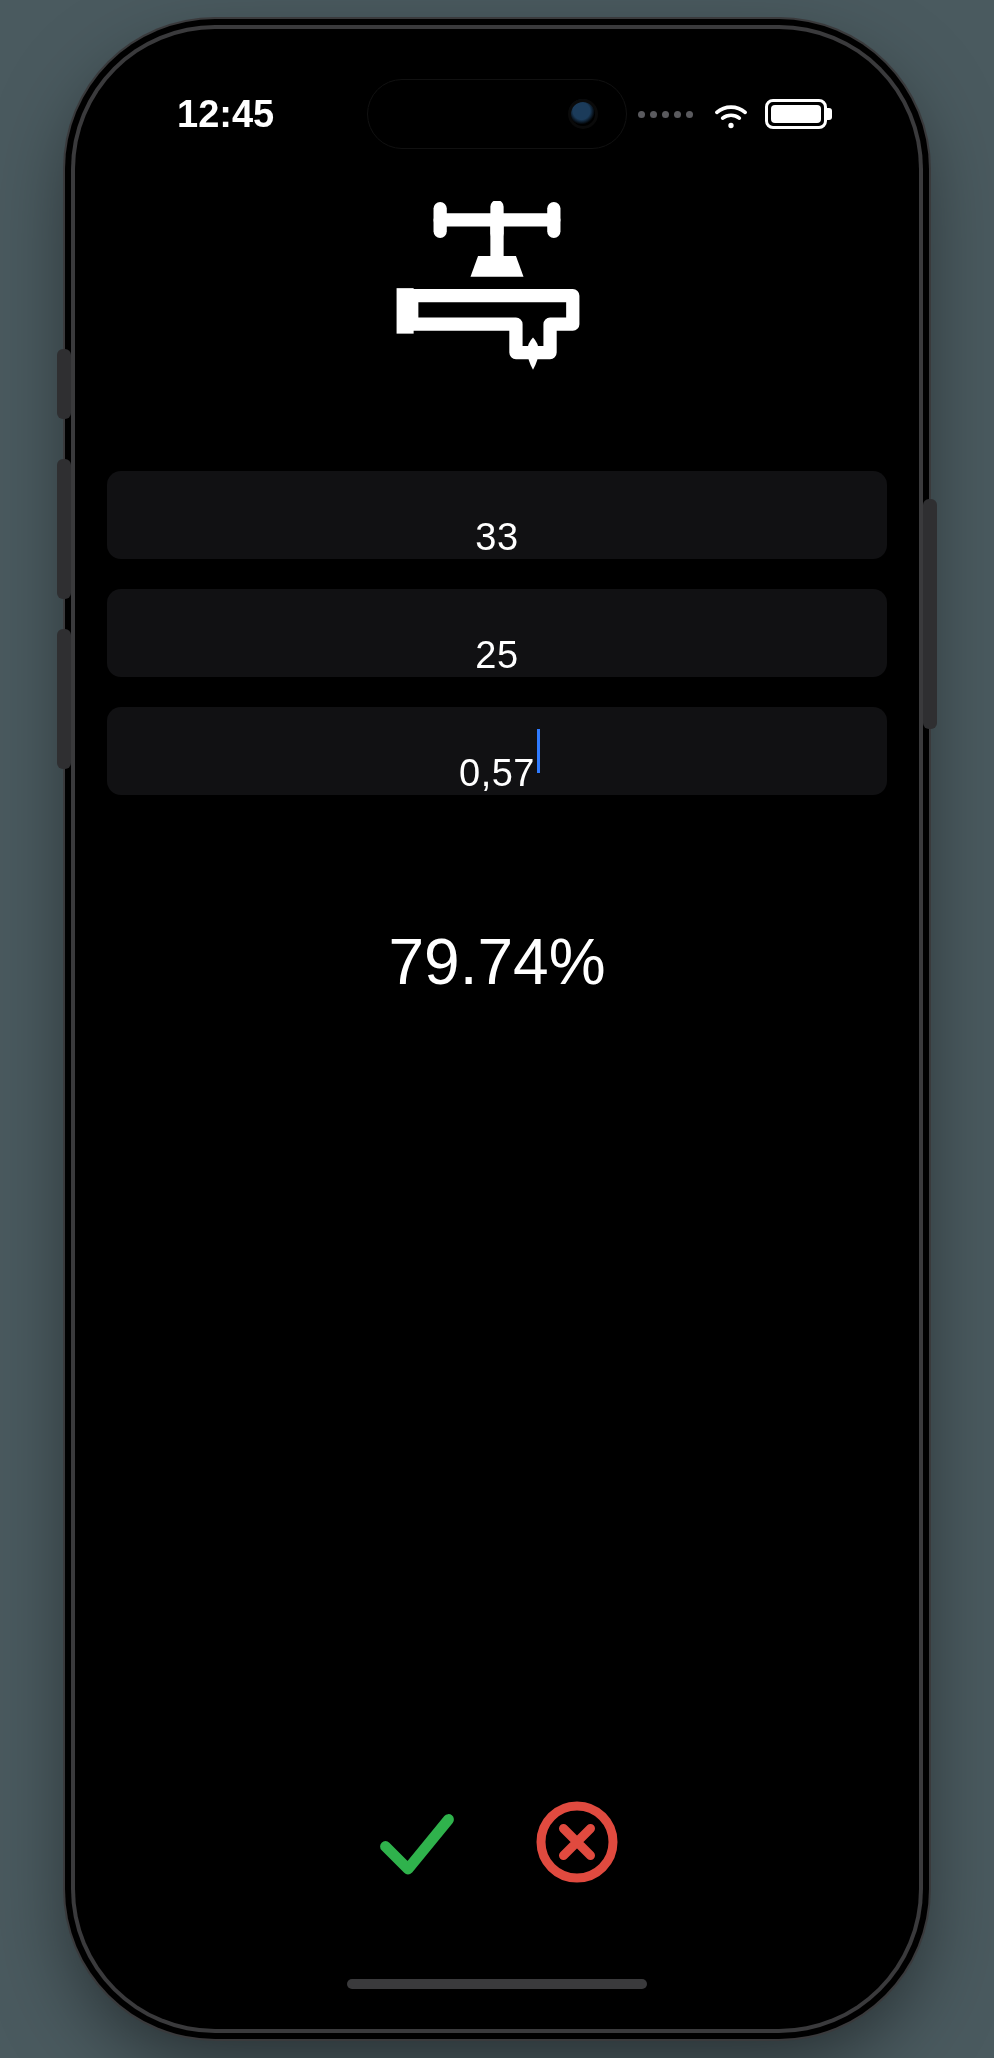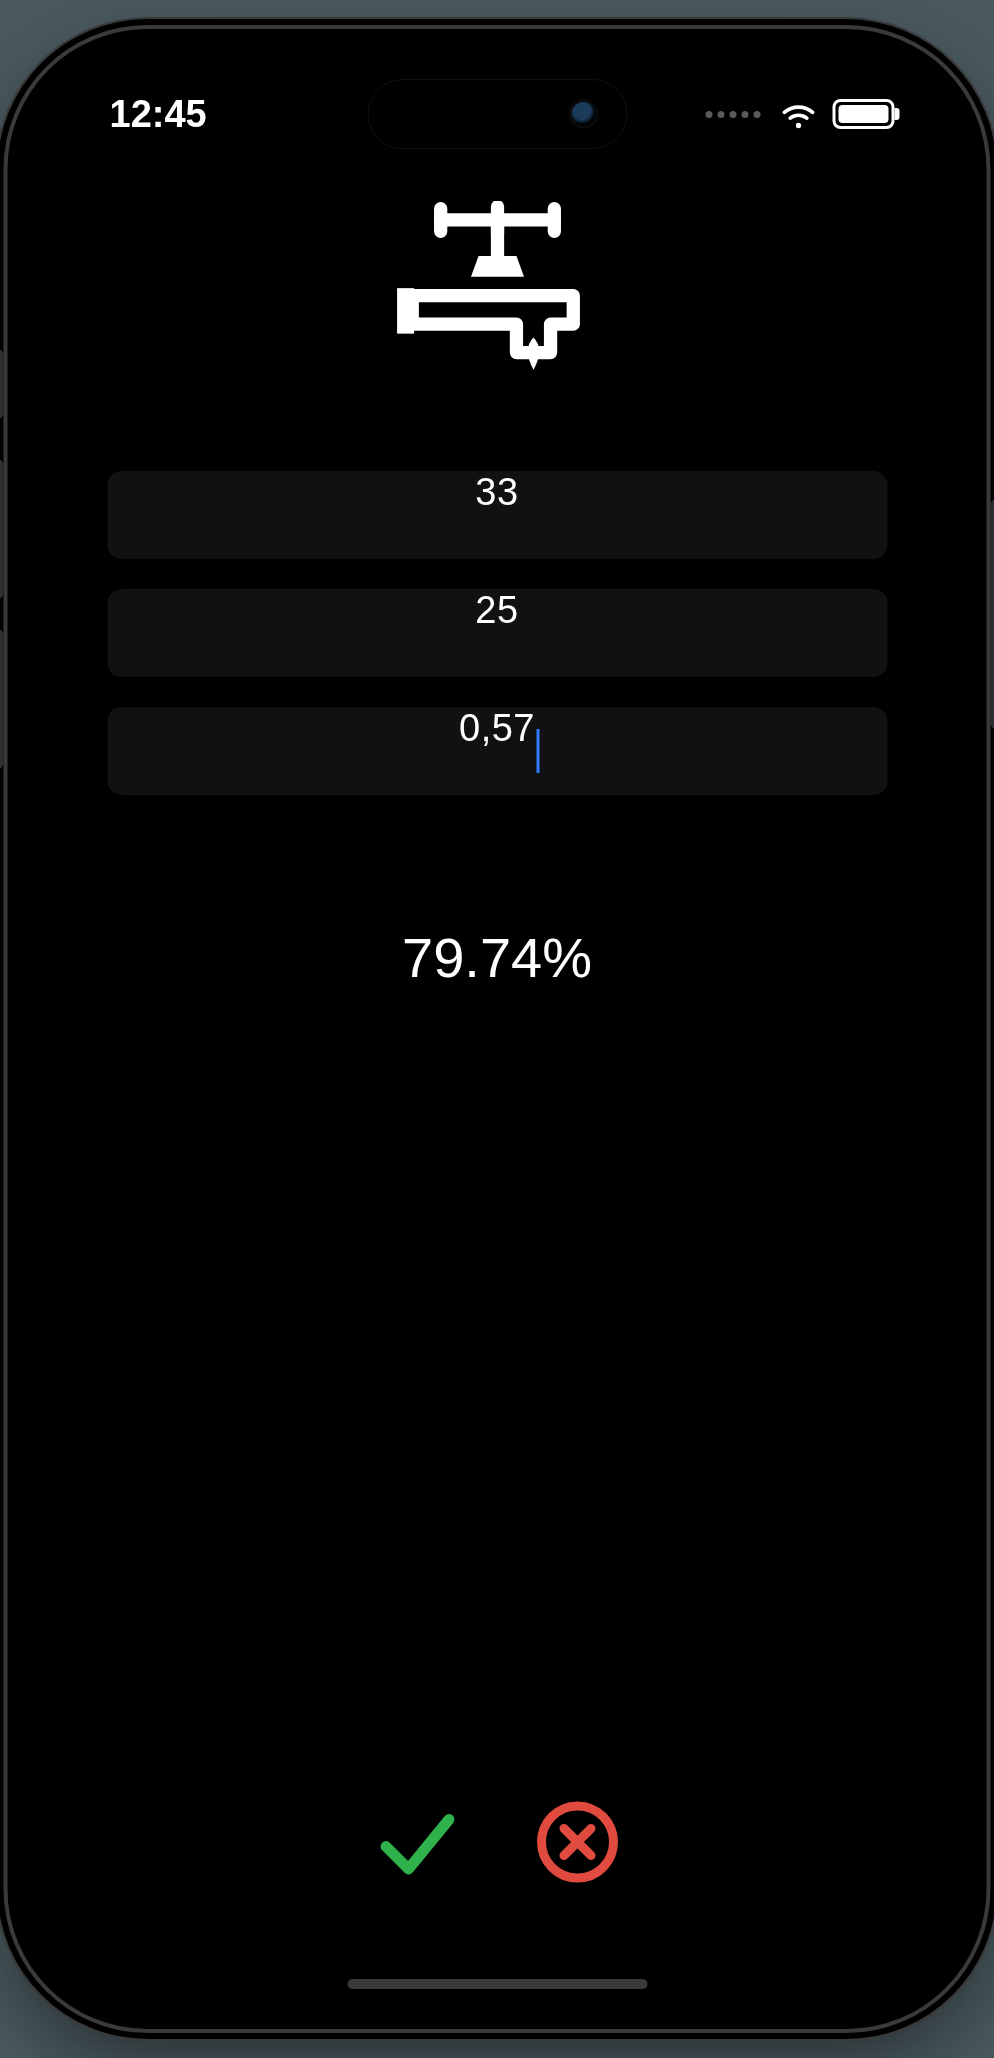--- a/index.html
+++ b/index.html
@@ -9,21 +9,21 @@
     background: #4a5a5f;
     font-family: -apple-system, "SF Pro Display", "Helvetica Neue", Arial, sans-serif;
     overflow: hidden;
   }
 
   
   .phone {
     position: absolute;
     left: 50%; top: 50%;
     transform: translate(-50%, -50%);
-    width: 979px;
+    width: 844px;
     height: 2000px;
     background: #000;
     border-radius: 140px;
     box-shadow:
       0 0 0 4px #3a3a3c,
       0 0 0 10px #000,
       0 0 0 12px #3a3a3c,
       0 30px 80px rgba(0,0,0,.5);
   }
   .side-btn {
@@ -127,42 +127,42 @@
     width: 780px;
     display:flex;
     flex-direction:column;
     gap:30px;
   }
   .field {
     height: 88px;
     background:#111113;
     border-radius:14px;
     display:flex;
-    align-items:flex-start;
+    align-items:flex-end;
     justify-content:center;
     position:relative;
   }
   .field span {
     color:#fff;
     font-size:38px;
     font-weight:400;
     letter-spacing:.5px;
   }
   .field.focused .caret{
     position:absolute;
     width:3px; height:44px;
     background:#2f7bff;
     animation:blink 1.1s steps(1) infinite;
   }
   @keyframes blink { 50% {opacity:0} }
 
   .result {
     margin-top: 130px;
     color:#fff;
-    font-size:56px;
+    font-size:64px;
     font-weight:400;
   }
 
   .actions {
     position:absolute;
     bottom: 120px;
     left:50%;
     transform:translateX(-50%);
     display:flex;
     gap:70px;

